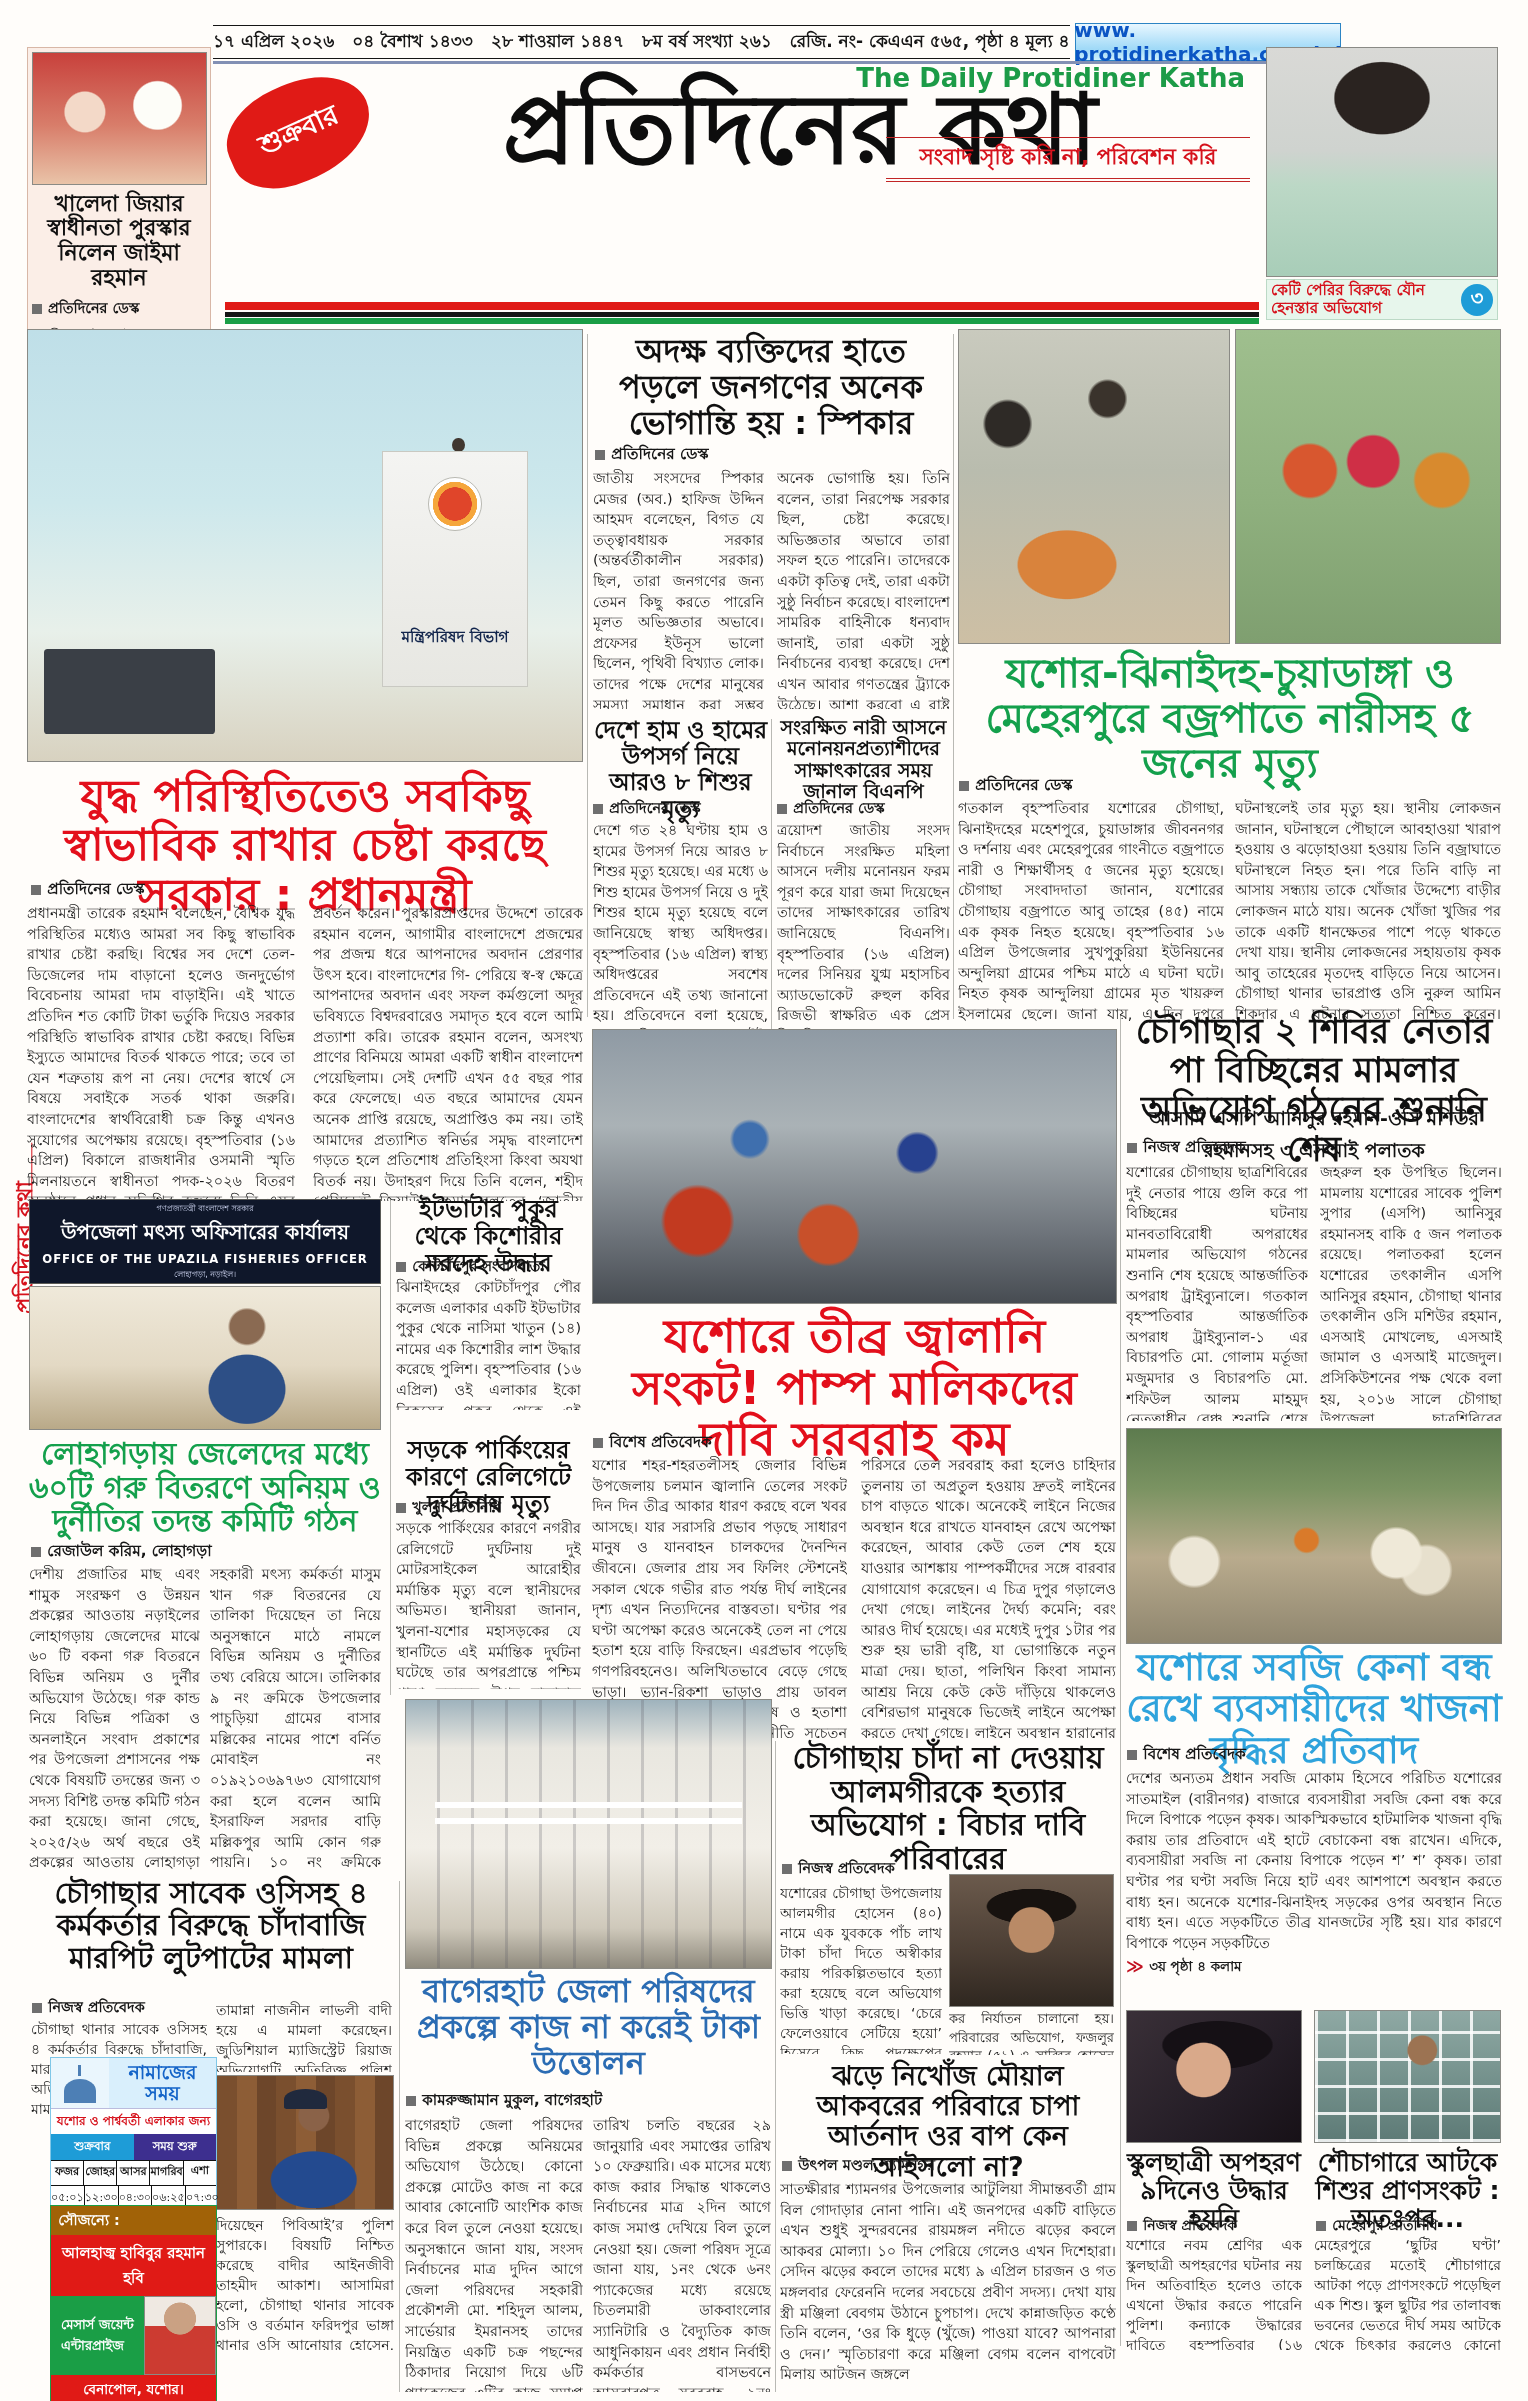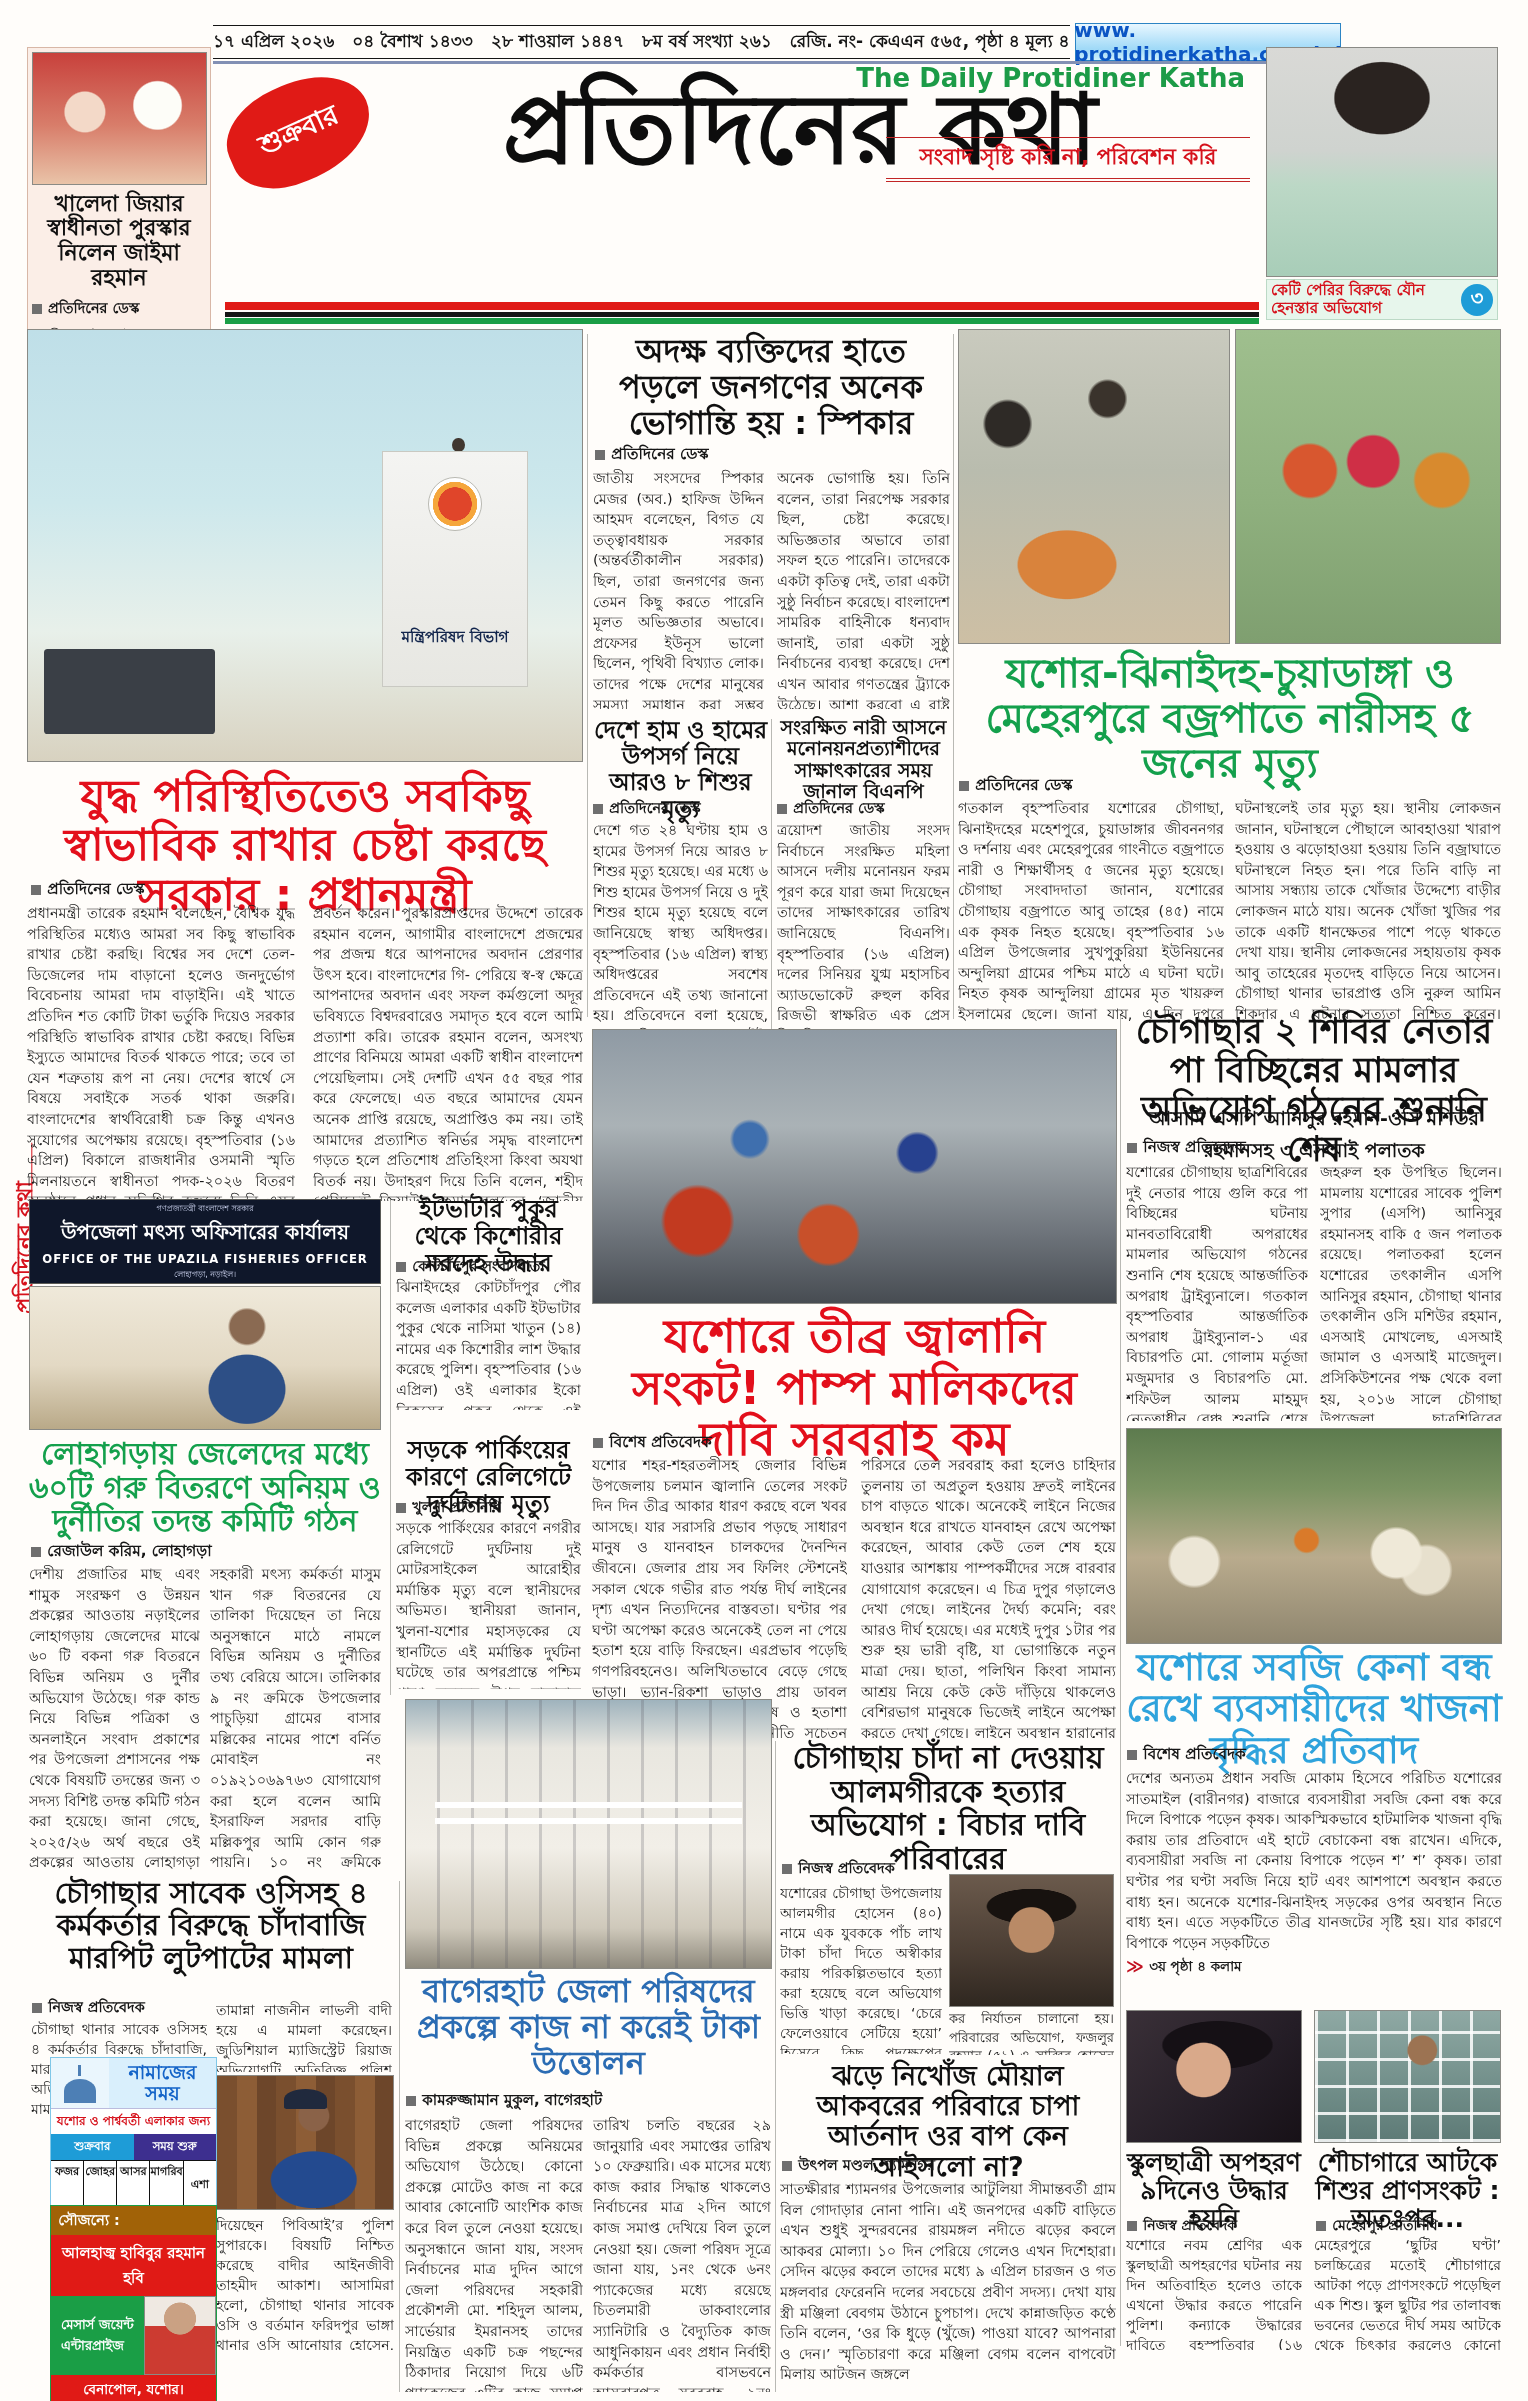--- a/index.html
+++ b/index.html
@@ -283,21 +283,21 @@
     <div style="color:#d6121c;font-weight:bold;font-size:12px;text-align:center;padding:2.7px 0;border-top:0.9px solid #bbd;">যশোর ও পার্শ্ববর্তী এলাকার জন্য</div>
     <div style="display:flex;">
       <div style="flex:1;background:#1e9cd7;color:#fff;font-weight:bold;font-size:11.7px;text-align:center;padding:2.7px 0;">শুক্রবার</div>
       <div style="flex:1;background:#3d2f8f;color:#fff;font-weight:bold;font-size:11.7px;text-align:center;padding:2.7px 0;">সময় শুরু</div>
     </div>
     <div style="display:flex;border-top:0.9px solid #111;">
       <div style="flex:1;border-right:0.9px solid #111;font-weight:bold;font-size:11.2px;text-align:center;padding:2.7px 0;">ফজর</div>
       <div style="flex:1;border-right:0.9px solid #111;font-weight:bold;font-size:11.2px;text-align:center;padding:2.7px 0;">জোহর</div>
       <div style="flex:1;border-right:0.9px solid #111;font-weight:bold;font-size:11.2px;text-align:center;padding:2.7px 0;">আসর</div>
       <div style="flex:1;border-right:0.9px solid #111;font-weight:bold;font-size:11.2px;text-align:center;padding:2.7px 0;">মাগরিব</div>
-      <div style="flex:1;font-weight:bold;font-size:11.2px;text-align:center;padding:15px 0;">এশা</div>
+      <div style="flex:1;font-weight:bold;font-size:11.2px;text-align:center;padding:1px 0;">এশা</div>
     </div>
     <div style="display:flex;border-top:0.9px solid #111;">
       <div style="flex:1;border-right:0.9px solid #111;font-size:11.2px;text-align:center;padding:2.7px 0;">০৫:০১</div>
       <div style="flex:1;border-right:0.9px solid #111;font-size:11.2px;text-align:center;padding:2.7px 0;">১২:৩০</div>
       <div style="flex:1;border-right:0.9px solid #111;font-size:11px;text-align:center;padding:2.7px 0;">০৪:৩০</div>
       <div style="flex:1;border-right:0.9px solid #111;font-size:11.2px;text-align:center;padding:2.7px 0;">০৬:২৫</div>
       <div style="flex:1;font-size:11.2px;text-align:center;padding:2.7px 0;">০৭:৩০</div>
     </div>
     <div style="background:#e01a16;color:#fff;font-weight:bold;font-size:12px;text-align:center;padding:3.6px 0;">সূত্র : যশোর ফতোয়া বোর্ড</div>
   </div>

